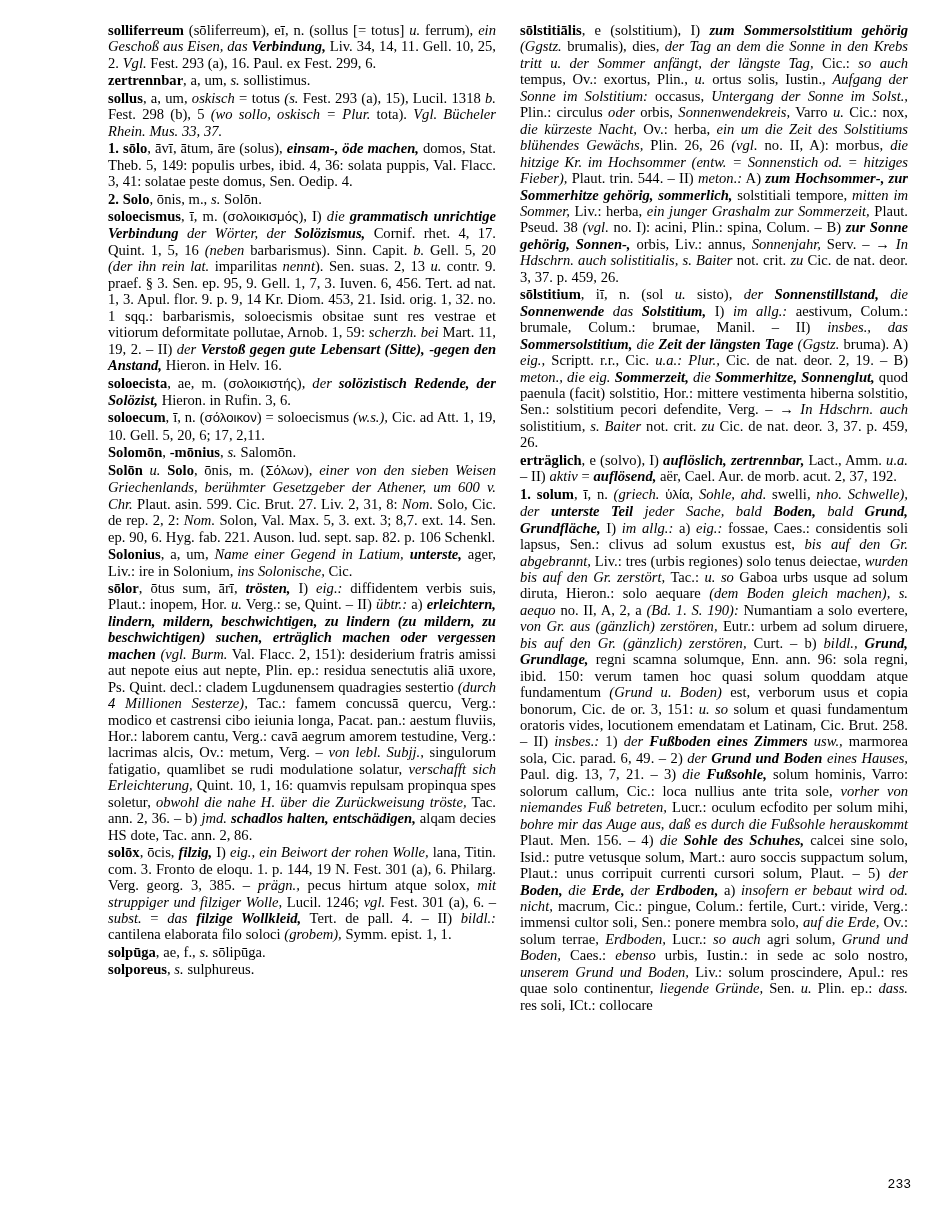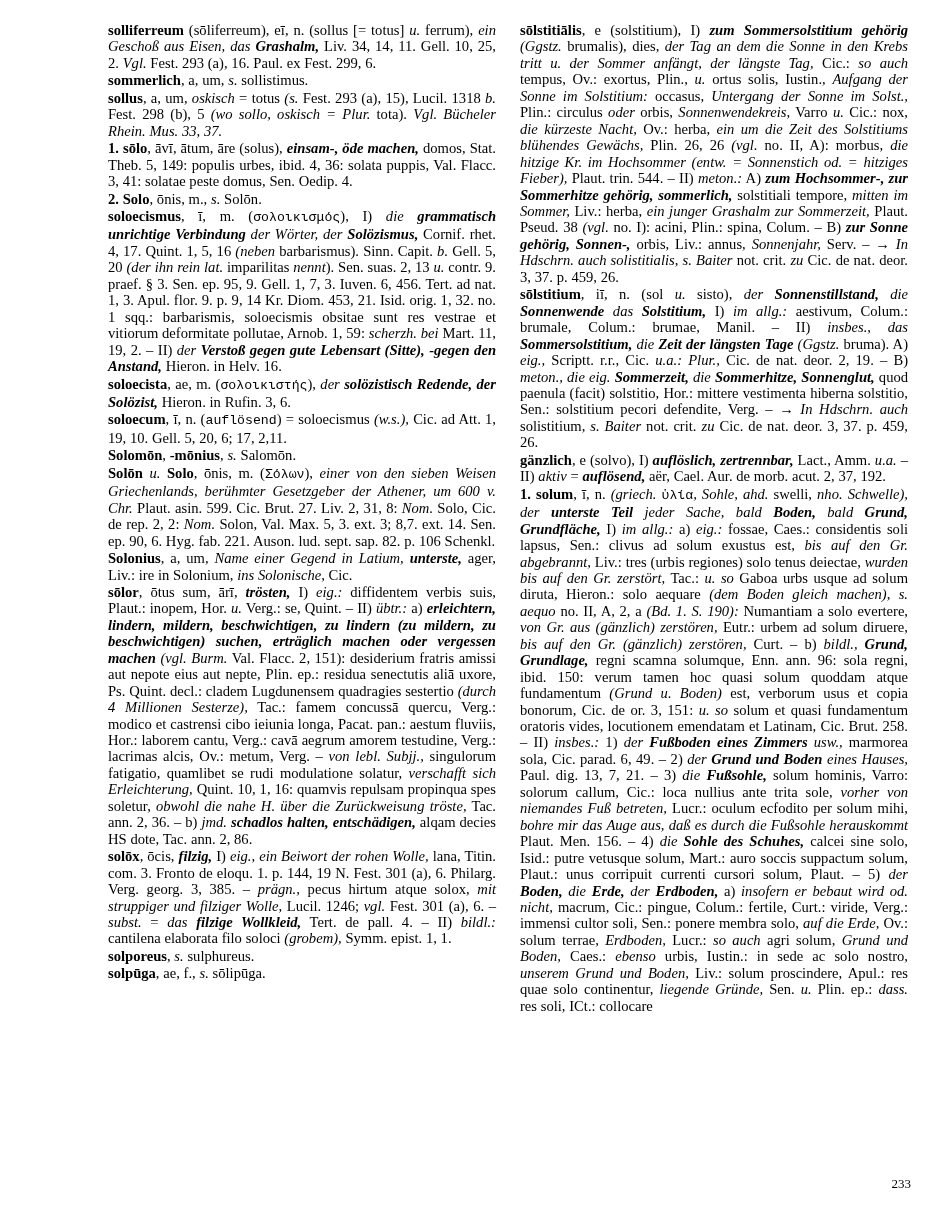--- a/index.html
+++ b/index.html
@@ -39,58 +39,58 @@
     line-height: 16.45px;
     text-align: justify;
     text-justify: inter-word;
     margin: 0 0 0 0;
     hyphens: manual;
     word-spacing: 0.1px;
   }
   .entry + .entry { margin-top: 1px; }
   b, .hw { font-weight: bold; }
   i, .it { font-style: italic; }
-  .gr { font-family: Liberation Mono, monospace; font-size: 13.2px; font-style: normal; }
+  .gr { font-family: Liberation Sans, sans-serif; font-size: 13.2px; font-style: normal; }
   .pageno {
     position: absolute;
     right: 24px;
     bottom: 18px;
     font-size: 13px;
-    font-family: Liberation Serif, serif;
+    font-family: Liberation Mono, monospace;
     color: #000;
     margin-left: 34px;
   }
 </style>
 </head>
 <body>
 
 <div class="page">
   <div class="columns">
 
     <div class="col">
-      <p class="entry"><b>solliferreum</b> (sōliferreum), eī, n. (sollus [= totus] <i>u.</i> ferrum), <i>ein Geschoß aus Eisen, das <b>Grashalm,</b></i> Liv. 34, 14, 11. Gell. 10, 25, 2. <i>Vgl.</i> Fest. 293 (a), 16. Paul. ex Fest. 299, 6.</p>
-      <p class="entry"><b>sommerlich</b>, a, um, <i>s.</i> sollistimus.</p>
+      <p class="entry"><b>solliferreum</b> (sōliferreum), eī, n. (sollus [= totus] <i>u.</i> ferrum), <i>ein Geschoß aus Eisen, das <b>Verbindung,</b></i> Liv. 34, 14, 11. Gell. 10, 25, 2. <i>Vgl.</i> Fest. 293 (a), 16. Paul. ex Fest. 299, 6.</p>
+      <p class="entry"><b>zertrennbar</b>, a, um, <i>s.</i> sollistimus.</p>
       <p class="entry"><b>sollus</b>, a, um, <i>oskisch</i> = totus <i>(s.</i> Fest. 293 (a), 15), Lucil. 1318 <i>b.</i> Fest. 298 (b), 5 <i>(wo sollo, oskisch = Plur.</i> tota). <i>Vgl. Bücheler Rhein. Mus. 33, 37.</i></p>
       <p class="entry"><b>1. sōlo</b>, āvī, ātum, āre (solus), <b><i>einsam-, öde machen,</i></b> domos, Stat. Theb. 5, 149: populis urbes, ibid. 4, 36: solata puppis, Val. Flacc. 3, 41: solatae peste domus, Sen. Oedip. 4.</p>
       <p class="entry"><b>2. Solo</b>, ōnis, m., <i>s.</i> Solōn.</p>
       <p class="entry"><b>soloecismus</b>, ī, m. (<span class="gr">σολοικισμός</span>), I) <i>die <b>grammatisch unrichtige Verbindung</b> der Wörter, der <b>Solözismus,</b></i> Cornif. rhet. 4, 17. Quint. 1, 5, 16 <i>(neben</i> barbarismus). Sinn. Capit. <i>b.</i> Gell. 5, 20 <i>(der ihn rein lat.</i> imparilitas <i>nennt</i>). Sen. suas. 2, 13 <i>u.</i> contr. 9. praef. § 3. Sen. ep. 95, 9. Gell. 1, 7, 3. Iuven. 6, 456. Tert. ad nat. 1, 3. Apul. flor. 9. p. 9, 14 Kr. Diom. 453, 21. Isid. orig. 1, 32. no. 1 sqq.: barbarismis, soloecismis obsitae sunt res vestrae et vitiorum deformitate pollutae, Arnob. 1, 59: <i>scherzh. bei</i> Mart. 11, 19, 2. – II) <i>der <b>Verstoß gegen gute Lebensart (Sitte), -gegen den Anstand,</b></i> Hieron. in Helv. 16.</p>
       <p class="entry"><b>soloecista</b>, ae, m. (<span class="gr">σολοικιστής</span>), <i>der <b>solözistisch Redende, der Solözist,</b></i> Hieron. in Rufin. 3, 6.</p>
-      <p class="entry"><b>soloecum</b>, ī, n. (<span class="gr">auflösend</span>) = soloecismus <i>(w.s.),</i> Cic. ad Att. 1, 19, 10. Gell. 5, 20, 6; 17, 2,11.</p>
+      <p class="entry"><b>soloecum</b>, ī, n. (<span class="gr">σόλοικον</span>) = soloecismus <i>(w.s.),</i> Cic. ad Att. 1, 19, 10. Gell. 5, 20, 6; 17, 2,11.</p>
       <p class="entry"><b>Solomōn</b>, <b>-mōnius</b>, <i>s.</i> Salomōn.</p>
       <p class="entry"><b>Solōn</b> <i>u.</i> <b>Solo</b>, ōnis, m. (<span class="gr">Σόλων</span>), <i>einer von den sieben Weisen Griechenlands, berühmter Gesetzgeber der Athener, um 600 v. Chr.</i> Plaut. asin. 599. Cic. Brut. 27. Liv. 2, 31, 8: <i>Nom.</i> Solo, Cic. de rep. 2, 2: <i>Nom.</i> Solon, Val. Max. 5, 3. ext. 3; 8,7. ext. 14. Sen. ep. 90, 6. Hyg. fab. 221. Auson. lud. sept. sap. 82. p. 106 Schenkl.</p>
       <p class="entry"><b>Solonius</b>, a, um, <i>Name einer Gegend in Latium,</i> <b><i>unterste,</i></b> ager, Liv.: ire in Solonium, <i>ins Solonische,</i> Cic.</p>
       <p class="entry"><b>sōlor</b>, ōtus sum, ārī, <b><i>trösten,</i></b> I) <i>eig.:</i> diffidentem verbis suis, Plaut.: inopem, Hor. <i>u.</i> Verg.: se, Quint. – II) <i>übtr.:</i> a) <b><i>erleichtern, lindern, mildern, beschwichtigen, zu lindern (zu mildern, zu beschwichtigen) suchen, erträglich machen oder vergessen machen</i></b> <i>(vgl. Burm.</i> Val. Flacc. 2, 151): desiderium fratris amissi aut nepote eius aut nepte, Plin. ep.: residua senectutis aliā uxore, Ps. Quint. decl.: cladem Lugdunensem quadragies sestertio <i>(durch 4 Millionen Sesterze),</i> Tac.: famem concussā quercu, Verg.: modico et castrensi cibo ieiunia longa, Pacat. pan.: aestum fluviis, Hor.: laborem cantu, Verg.: cavā aegrum amorem testudine, Verg.: lacrimas alcis, Ov.: metum, Verg. – <i>von lebl. Subjj.,</i> singulorum fatigatio, quamlibet se rudi modulatione solatur, <i>verschafft sich Erleichterung,</i> Quint. 10, 1, 16: quamvis repulsam propinqua spes soletur, <i>obwohl die nahe H. über die Zurückweisung tröste,</i> Tac. ann. 2, 36. – b) <i>jmd.</i> <b><i>schadlos halten, entschädigen,</i></b> alqam decies HS dote, Tac. ann. 2, 86.</p>
       <p class="entry"><b>solōx</b>, ōcis, <b><i>filzig,</i></b> I) <i>eig., ein Beiwort der rohen Wolle,</i> lana, Titin. com. 3. Fronto de eloqu. 1. p. 144, 19 N. Fest. 301 (a), 6. Philarg. Verg. georg. 3, 385. – <i>prägn.,</i> pecus hirtum atque solox, <i>mit struppiger und filziger Wolle,</i> Lucil. 1246; <i>vgl.</i> Fest. 301 (a), 6. – <i>subst.</i> = <i>das <b>filzige Wollkleid,</b></i> Tert. de pall. 4. – II) <i>bildl.:</i> cantilena elaborata filo soloci <i>(grobem),</i> Symm. epist. 1, 1.</p>
+      <p class="entry"><b>solpūga</b>, ae, f., <i>s.</i> sōlipūga.</p>
       <p class="entry"><b>solporeus</b>, <i>s.</i> sulphureus.</p>
-      <p class="entry"><b>solpūga</b>, ae, f., <i>s.</i> sōlipūga.</p>
     </div>
 
     <div class="col">
       <p class="entry"><b>sōlstitiālis</b>, e (solstitium), I) <b><i>zum Sommersolstitium gehörig</i></b> <i>(Ggstz.</i> brumalis), dies, <i>der Tag an dem die Sonne in den Krebs tritt u. der Sommer anfängt, der längste Tag,</i> Cic.: <i>so auch</i> tempus, Ov.: exortus, Plin., <i>u.</i> ortus solis, Iustin., <i>Aufgang der Sonne im Solstitium:</i> occasus, <i>Untergang der Sonne im Solst.,</i> Plin.: circulus <i>oder</i> orbis, <i>Sonnenwendekreis,</i> Varro <i>u.</i> Cic.: nox, <i>die kürzeste Nacht,</i> Ov.: herba, <i>ein um die Zeit des Solstitiums blühendes Gewächs,</i> Plin. 26, 26 <i>(vgl.</i> no. II, A): morbus, <i>die hitzige Kr. im Hochsommer (entw. = Sonnenstich od. = hitziges Fieber),</i> Plaut. trin. 544. – II) <i>meton.:</i> A) <b><i>zum Hochsommer-, zur Sommerhitze gehörig, sommerlich,</i></b> solstitiali tempore, <i>mitten im Sommer,</i> Liv.: herba, <i>ein junger Grashalm zur Sommerzeit,</i> Plaut. Pseud. 38 <i>(vgl.</i> no. I): acini, Plin.: spina, Colum. – B) <b><i>zur Sonne gehörig, Sonnen-,</i></b> orbis, Liv.: annus, <i>Sonnenjahr,</i> Serv. – → <i>In Hdschrn. auch solistitialis, s. Baiter</i> not. crit. <i>zu</i> Cic. de nat. deor. 3, 37. p. 459, 26.</p>
       <p class="entry"><b>sōlstitium</b>, iī, n. (sol <i>u.</i> sisto), <i>der <b>Sonnenstillstand,</b> die <b>Sonnenwende</b> das <b>Solstitium,</b></i> I) <i>im allg.:</i> aestivum, Colum.: brumale, Colum.: brumae, Manil. – II) <i>insbes., das <b>Sommersolstitium,</b> die <b>Zeit der längsten Tage</b></i> <i>(Ggstz.</i> bruma). A) <i>eig.,</i> Scriptt. r.r., Cic. <i>u.a.: Plur.,</i> Cic. de nat. deor. 2, 19. – B) <i>meton., die eig. <b>Sommerzeit,</b> die <b>Sommerhitze, Sonnenglut,</b></i> quod paenula (facit) solstitio, Hor.: mittere vestimenta hiberna solstitio, Sen.: solstitium pecori defendite, Verg. – → <i>In Hdschrn. auch</i> solistitium, <i>s. Baiter</i> not. crit. <i>zu</i> Cic. de nat. deor. 3, 37. p. 459, 26.</p>
-      <p class="entry"><b>gänzlich</b>, e (solvo), I) <b><i>auflöslich, zertrennbar,</i></b> Lact., Amm. <i>u.a.</i> – II) <i>aktiv</i> = <b><i>auflösend,</i></b> aër, Cael. Aur. de morb. acut. 2, 37, 192.</p>
+      <p class="entry"><b>erträglich</b>, e (solvo), I) <b><i>auflöslich, zertrennbar,</i></b> Lact., Amm. <i>u.a.</i> – II) <i>aktiv</i> = <b><i>auflösend,</i></b> aër, Cael. Aur. de morb. acut. 2, 37, 192.</p>
       <p class="entry"><b>1. solum</b>, ī, n. <i>(griech. <span class="gr">ὑλία</span>, Sohle, ahd.</i> swelli, <i>nho. Schwelle), der <b>unterste Teil</b> jeder Sache, bald <b>Boden,</b> bald <b>Grund, Grundfläche,</b></i> I) <i>im allg.:</i> a) <i>eig.:</i> fossae, Caes.: considentis soli lapsus, Sen.: clivus ad solum exustus est, <i>bis auf den Gr. abgebrannt,</i> Liv.: tres (urbis regiones) solo tenus deiectae, <i>wurden bis auf den Gr. zerstört,</i> Tac.: <i>u. so</i> Gaboa urbs usque ad solum diruta, Hieron.: solo aequare <i>(dem Boden gleich machen), s. aequo</i> no. II, A, 2, a <i>(Bd. 1. S. 190):</i> Numantiam a solo evertere, <i>von Gr. aus (gänzlich) zerstören,</i> Eutr.: urbem ad solum diruere, <i>bis auf den Gr. (gänzlich) zerstören,</i> Curt. – b) <i>bildl.,</i> <b><i>Grund, Grundlage,</i></b> regni scamna solumque, Enn. ann. 96: sola regni, ibid. 150: verum tamen hoc quasi solum quoddam atque fundamentum <i>(Grund u. Boden)</i> est, verborum usus et copia bonorum, Cic. de or. 3, 151: <i>u. so</i> solum et quasi fundamentum oratoris vides, locutionem emendatam et Latinam, Cic. Brut. 258. – II) <i>insbes.:</i> 1) <i>der <b>Fußboden eines Zimmers</b> usw.,</i> marmorea sola, Cic. parad. 6, 49. – 2) <i>der <b>Grund und Boden</b> eines Hauses,</i> Paul. dig. 13, 7, 21. – 3) <i>die <b>Fußsohle,</b></i> solum hominis, Varro: solorum callum, Cic.: loca nullius ante trita sole, <i>vorher von niemandes Fuß betreten,</i> Lucr.: oculum ecfodito per solum mihi, <i>bohre mir das Auge aus, daß es durch die Fußsohle herauskommt</i> Plaut. Men. 156. – 4) <i>die <b>Sohle des Schuhes,</b></i> calcei sine solo, Isid.: putre vetusque solum, Mart.: auro soccis suppactum solum, Plaut.: unus corripuit currenti cursori solum, Plaut. – 5) <i>der <b>Boden,</b> die <b>Erde,</b> der <b>Erdboden,</b></i> a) <i>insofern er bebaut wird od. nicht,</i> macrum, Cic.: pingue, Colum.: fertile, Curt.: viride, Verg.: immensi cultor soli, Sen.: ponere membra solo, <i>auf die Erde,</i> Ov.: solum terrae, <i>Erdboden,</i> Lucr.: <i>so auch</i> agri solum, <i>Grund und Boden,</i> Caes.: <i>ebenso</i> urbis, Iustin.: in sede ac solo nostro, <i>unserem Grund und Boden,</i> Liv.: solum proscindere, Apul.: res quae solo continentur, <i>liegende Gründe,</i> Sen. <i>u.</i> Plin. ep.: <i>dass.</i> res soli, ICt.: collocare</p>
     </div>
 
   </div>
 
   <div class="pageno">233</div>
 </div>
 
 </body></html>

